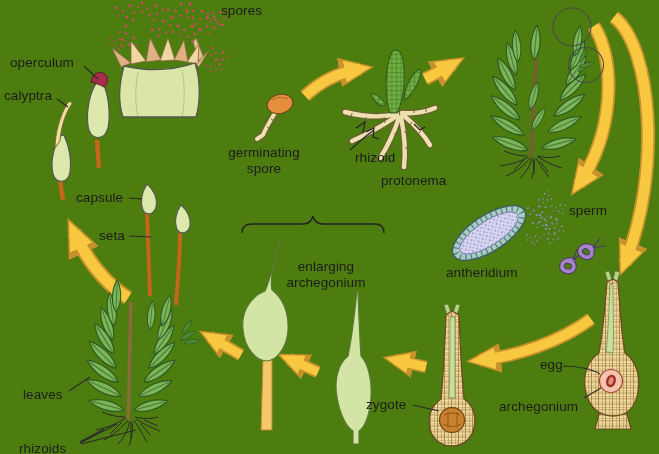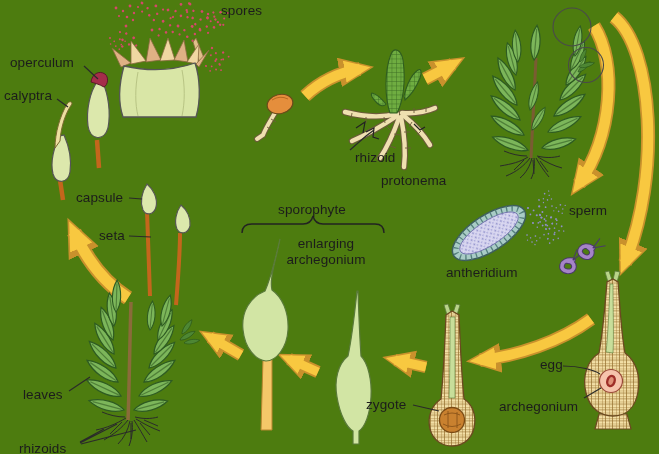--- a/index.html
+++ b/index.html
@@ -355,23 +355,24 @@
     <path d="M584,398 L601,388"></path>
     <path d="M413,405 L439,411"></path>
   </g>
 </svg>
 
   <div class="lbl" style="left:221px;top:3px;">spores</div>
   <div class="lbl" style="left:10px;top:55px;">operculum</div>
   <div class="lbl" style="left:4px;top:88px;">calyptra</div>
   <div class="lbl" style="left:76px;top:190px;">capsule</div>
   <div class="lbl" style="left:99px;top:228px;">seta</div>
-  <div class="lbl ctr" style="left:262px;top:202px;width:100px;">sporophyte</div>
-  <div class="lbl ctr" style="left:272px;top:236px;width:108px;">enlarging
+  <div class="lbl ctr" style="left:272px;top:259px;width:108px;">enlarging
 archegonium</div>
+  <div class="lbl ctr" style="left:216px;top:145px;width:96px;">germinating
+spore</div>
   <div class="lbl" style="left:323px;top:150px;padding-left:32px;">rhizoid</div>
   <div class="lbl" style="left:361px;top:173px;padding-left:20px;">protonema</div>
   <div class="lbl" style="left:569px;top:203px;">sperm</div>
   <div class="lbl" style="left:446px;top:265px;">antheridium</div>
   <div class="lbl" style="left:540px;top:357px;">egg</div>
   <div class="lbl" style="left:499px;top:399px;">archegonium</div>
   <div class="lbl" style="left:366px;top:397px;">zygote</div>
   <div class="lbl" style="left:23px;top:387px;">leaves</div>
   <div class="lbl" style="left:19px;top:441px;">rhizoids</div>
 

